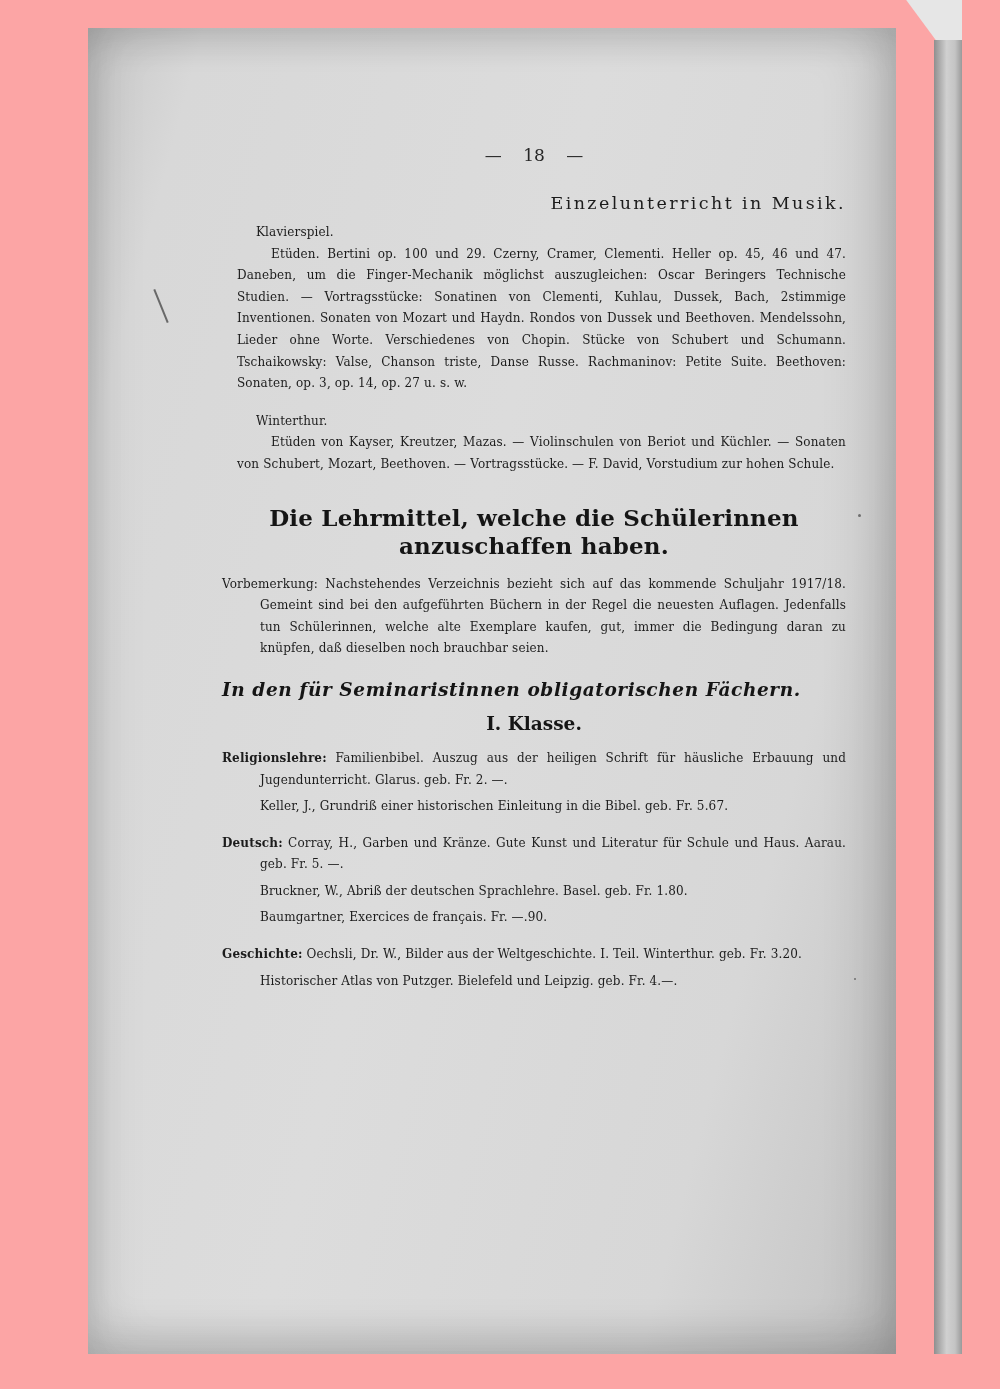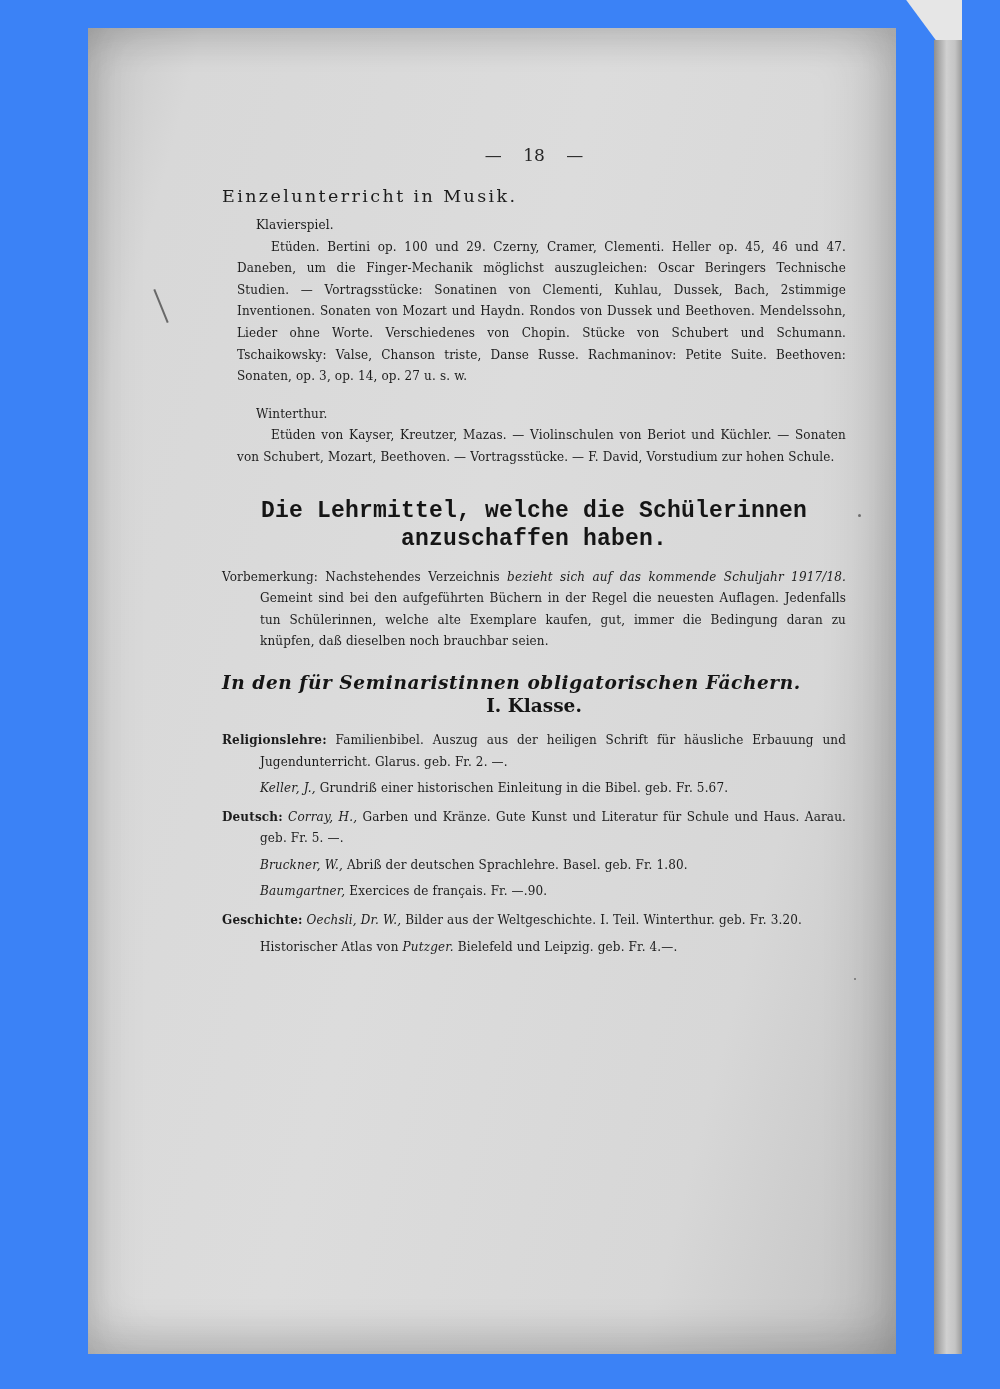--- a/index.html
+++ b/index.html
@@ -4,21 +4,21 @@
 <style>
   * { margin: 0; padding: 0; box-sizing: border-box; }
   html, body { width: 1000px; height: 1389px; }
   body {
     position: relative;
     background: #050505;
     font-family: "DejaVu Serif", "Liberation Serif", serif;
     color: #1c1c1c;
     overflow: hidden;
   }
-  .scan { position: absolute; inset: 0; background: #3b82f6; }
+  .scan { position: absolute; inset: 0; background: #fca5a5; }
 
   .page {
     position: absolute;
     left: 88px; top: 28px;
     width: 808px; height: 1326px;
     background: linear-gradient(105deg, #c8c8c8 0%, #d8d8d8 10%, #dcdcdc 45%, #d7d7d7 78%, #c2c2c2 100%);
     box-shadow: inset -28px 0 50px rgba(0,0,0,0.12),
                 inset 20px 0 45px rgba(0,0,0,0.07),
                 inset 0 -22px 40px rgba(0,0,0,0.09),
                 inset 0 18px 30px rgba(0,0,0,0.05);
@@ -64,22 +64,22 @@
   .pageno {
     margin-top: 116px;
     text-align: center;
     font-size: 17px;
     line-height: 22px;
     word-spacing: 16px;
     color: #262626;
   }
 
   .music-heading {
-    margin-top: 19px;
-    text-align: left;
+    margin-top: 26px;
+    text-align: right;
     font-size: 17.5px;
     line-height: 22px;
     letter-spacing: 2.4px;
     font-weight: 400;
   }
 
   p.body {
     font-size: 12px;
     line-height: 21.6px;
     letter-spacing: 0.15px;
@@ -96,53 +96,53 @@
   }
 
   .lehrmittel-heading {
     margin-top: 28px;
     text-align: center;
     font-weight: 700;
     font-size: 23px;
     line-height: 28px;
     letter-spacing: 0.2px;
     color: #151515;
-    font-family: Liberation Mono, monospace;
   }
   .lehrmittel-heading .hl { display: block; }
 
   .vorbemerkung { margin-top: 14px; }
 
   .subject-heading {
     margin-top: 18px;
     text-align: left;
     font-weight: 700;
     font-style: italic;
     font-size: 18.5px;
     line-height: 23px;
     letter-spacing: 0.6px;
     color: #151515;
   }
   .class-heading {
+    margin-top: 11px;
     text-align: center;
     font-weight: 700;
     font-size: 18.5px;
     line-height: 23px;
     color: #151515;
   }
 
-  .entry { margin-top: 7px; }
+  .entry { margin-top: 15px; }
   .first-entry { margin-top: 13px; }
   .subentry {
     margin-top: 5px;
     margin-left: 38px;
   }
 
   .bd { font-weight: 700; }
-  .it { font-style: italic; }
+  .it { }
 </style>
 </head>
 <body>
 
 <div class="scan">
 
   <div class="page">
     <div class="pencil-mark"></div>
     <div class="speckle s1"></div>
     <div class="speckle s2"></div>

